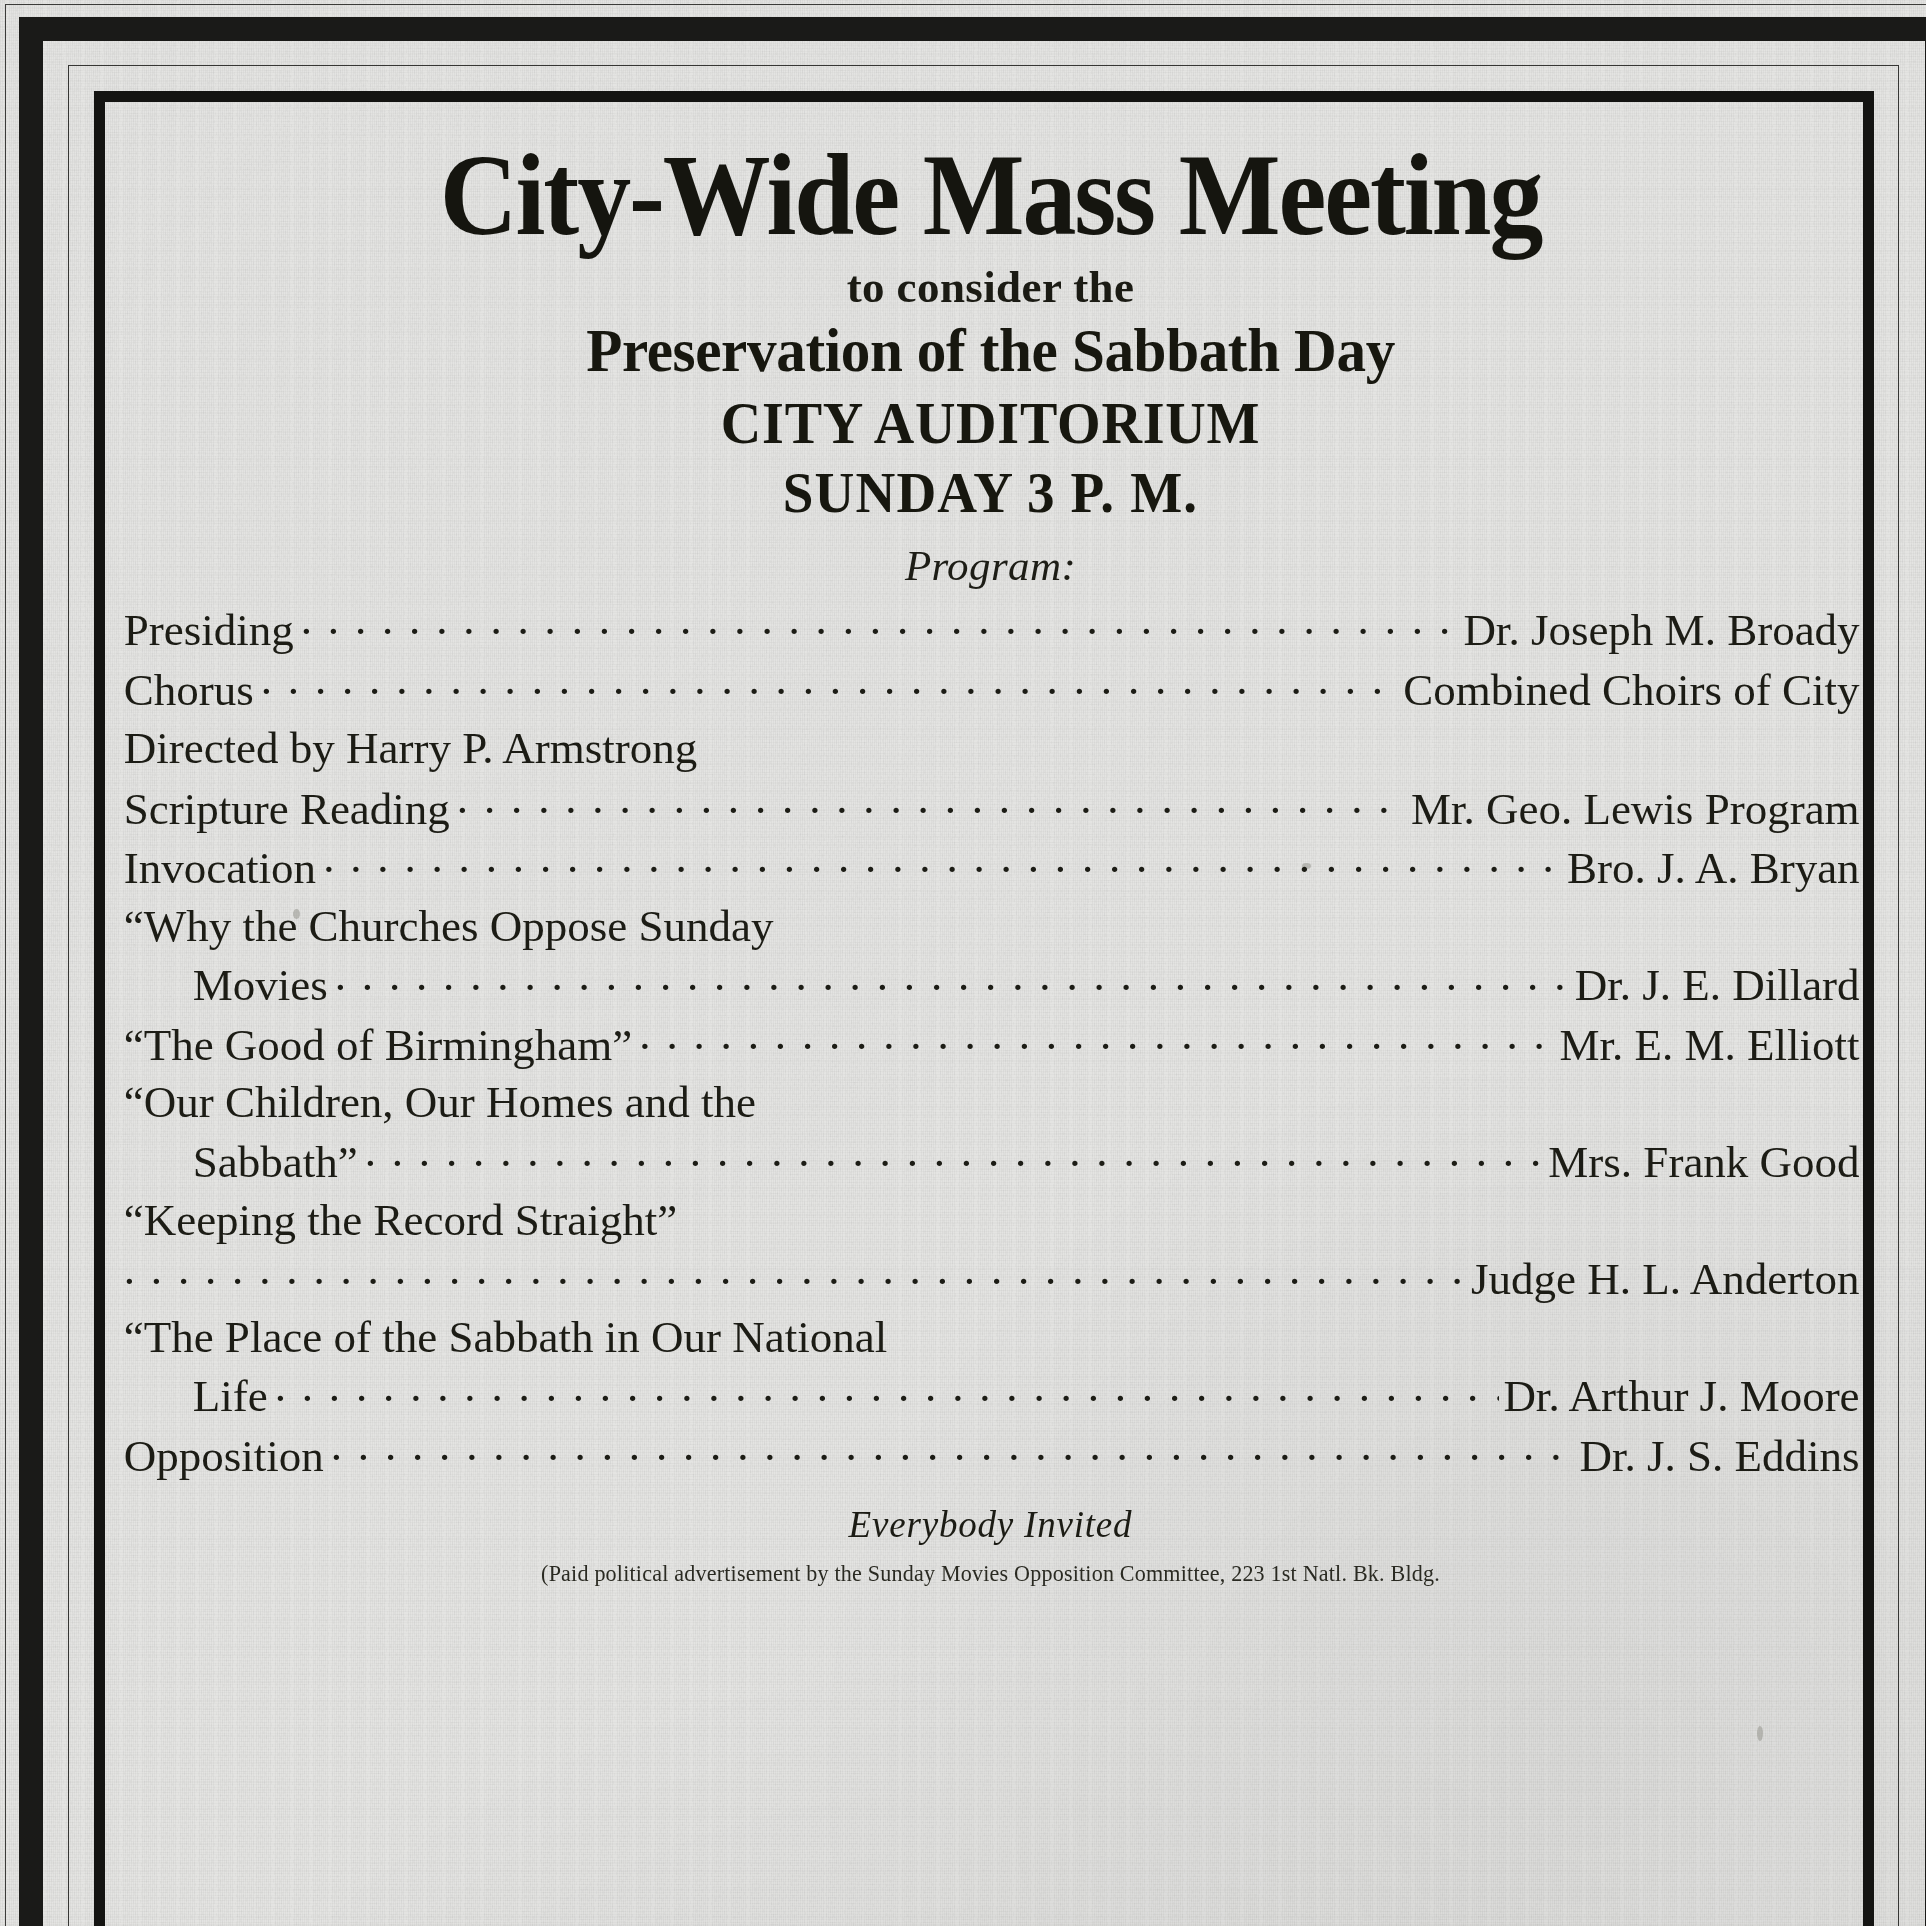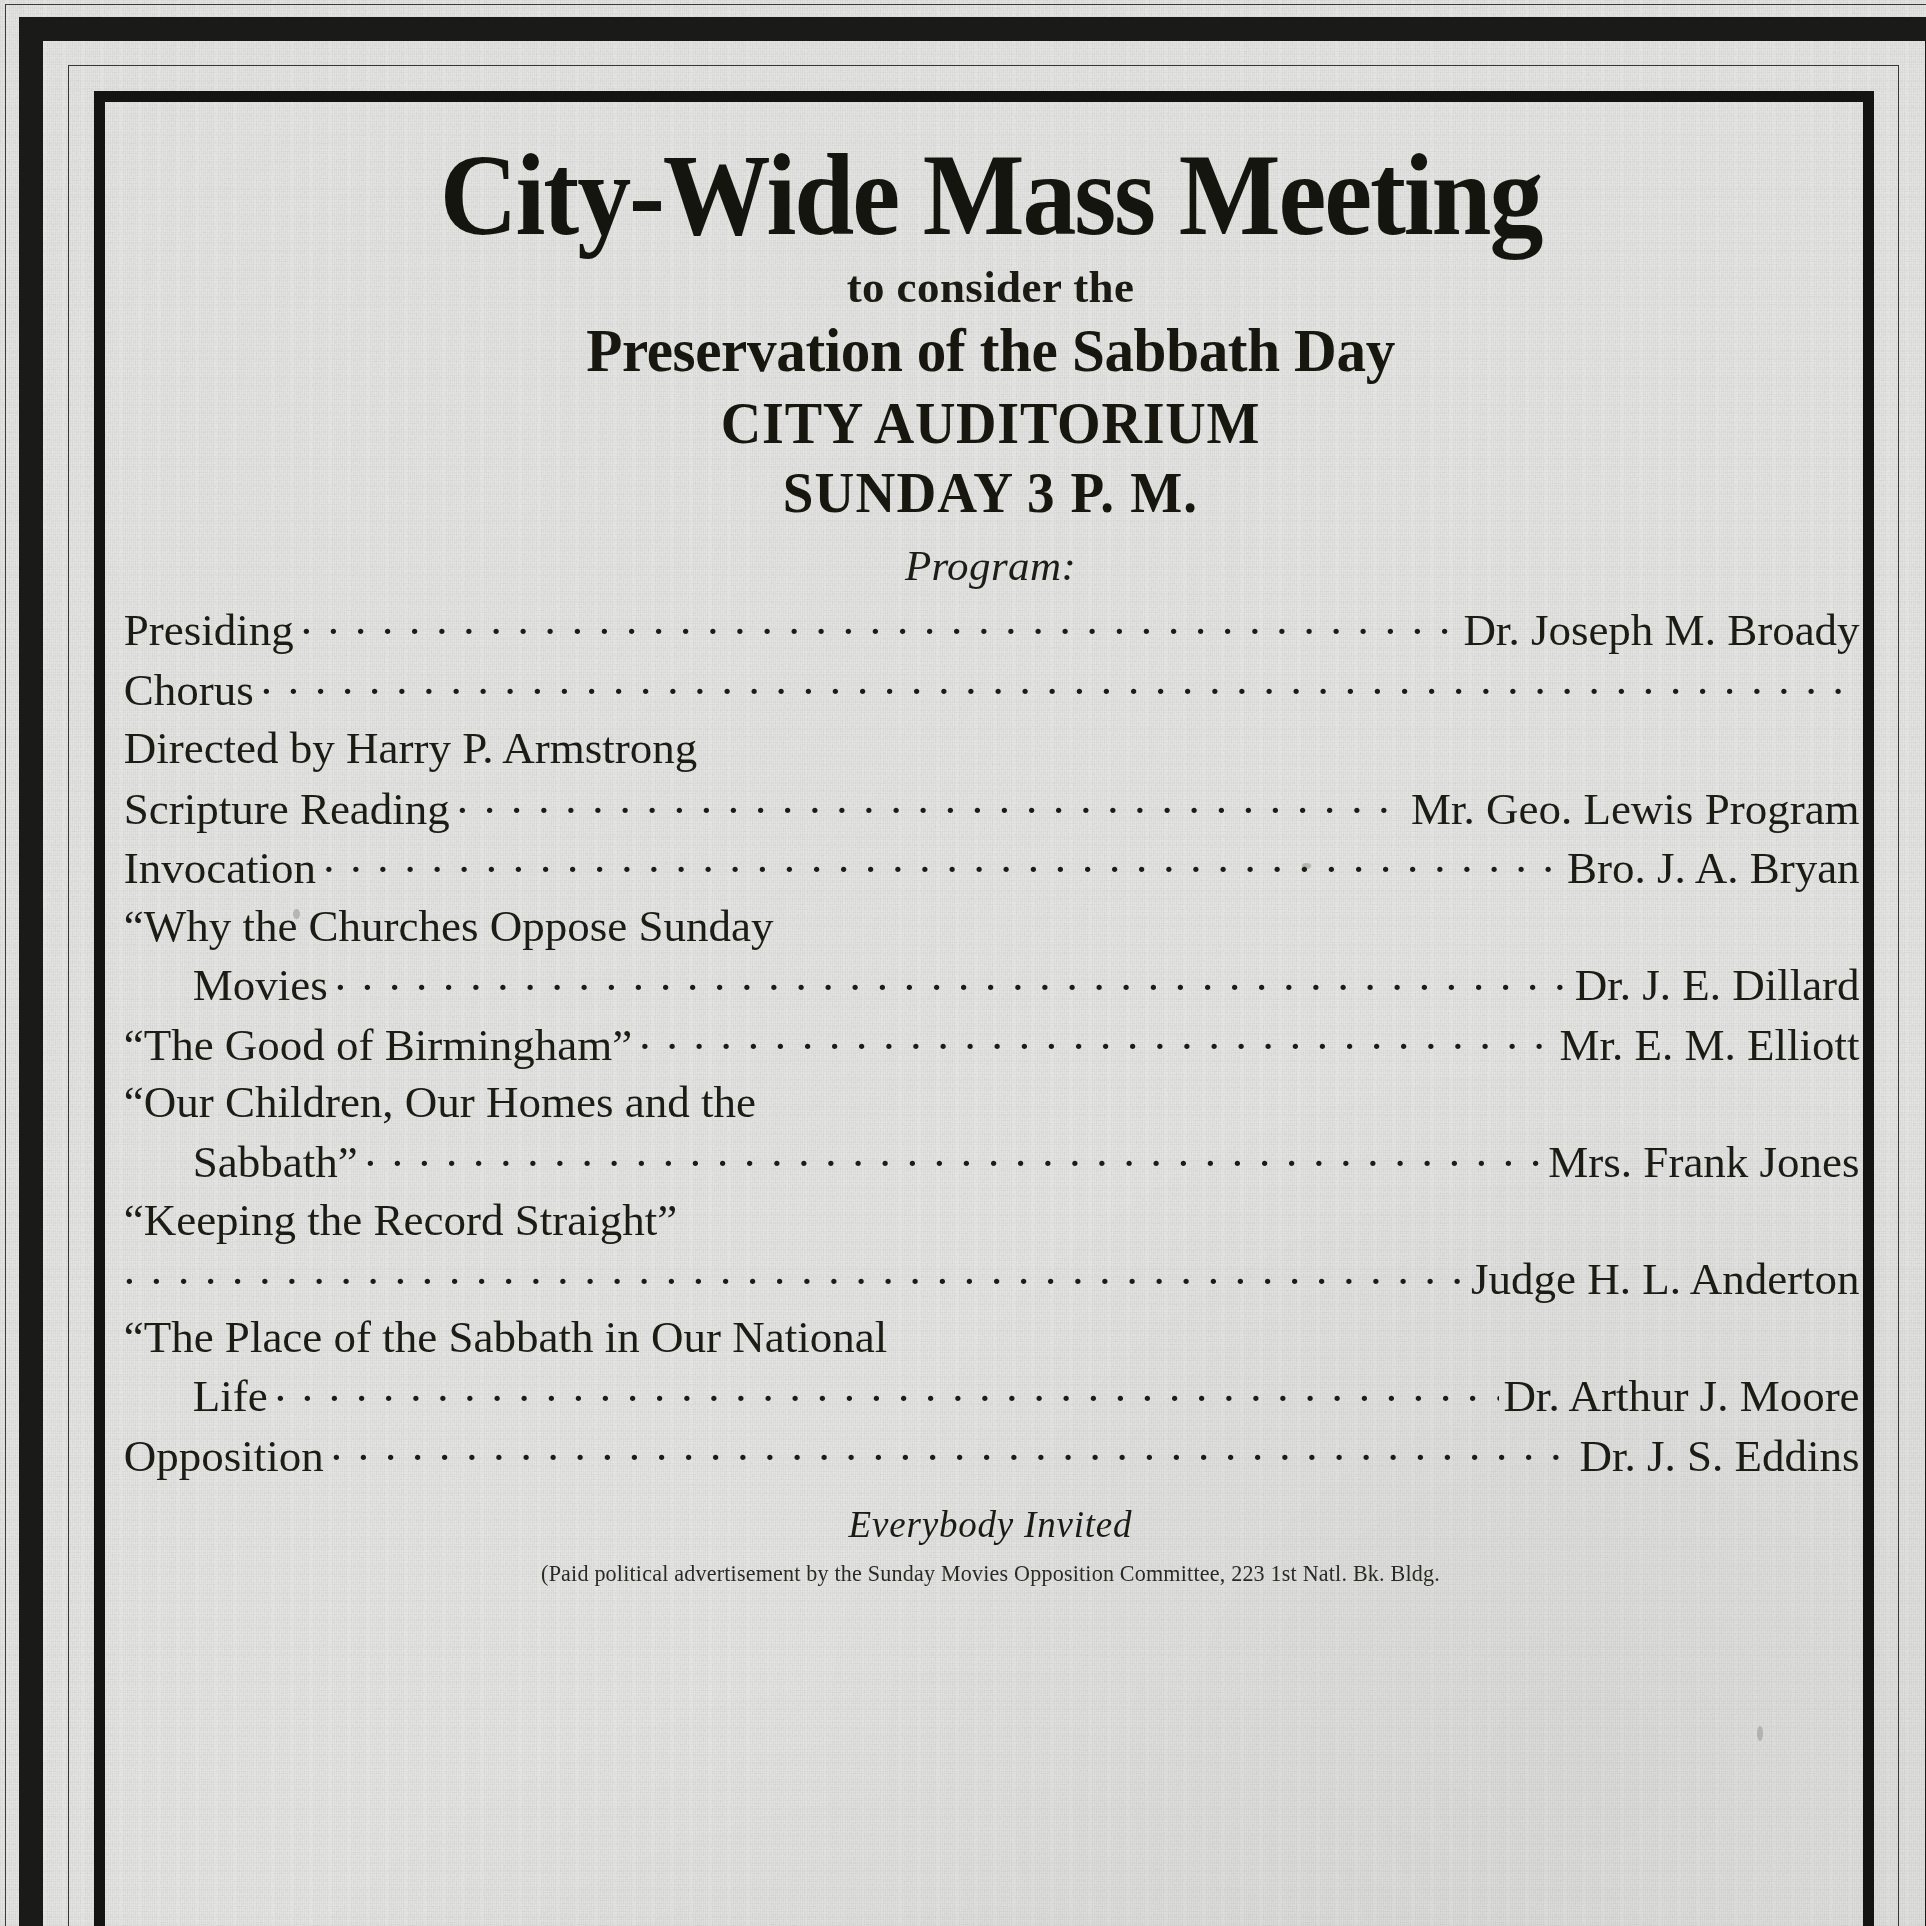--- a/index.html
+++ b/index.html
@@ -232,20 +232,21 @@
 
     <div class="program" id="program-list">
         <div class="row">
           <span class="label">Presiding</span>
           <span class="leader"></span>
           <span class="name">Dr. Joseph M. Broady</span>
         </div>
         <div class="row">
           <span class="label">Chorus</span>
           <span class="leader"></span>
+          <span class="name">Combined Choirs of City</span>
         </div>
         <div class="note">Directed by Harry P. Armstrong</div>
         <div class="row">
           <span class="label">Scripture Reading</span>
           <span class="leader"></span>
           <span class="name">Mr. Geo. Lewis Program</span>
         </div>
         <div class="row">
           <span class="label">Invocation</span>
           <span class="leader"></span>
@@ -259,21 +260,21 @@
         </div>
         <div class="row">
           <span class="label">“The Good of Birmingham”</span>
           <span class="leader"></span>
           <span class="name">Mr. E. M. Elliott</span>
         </div>
         <div class="row titleonly">“Our Children, Our Homes and the</div>
         <div class="row cont">
           <span class="label">Sabbath”</span>
           <span class="leader"></span>
-          <span class="name">Mrs. Frank Jones</span>
+          <span class="name">Mrs. Frank Good</span>
         </div>
         <div class="row titleonly">“Keeping the Record Straight”</div>
         <div class="row leadfirst">
           <span class="label"></span>
           <span class="leader"></span>
           <span class="name">Judge H. L. Anderton</span>
         </div>
         <div class="row titleonly">“The Place of the Sabbath in Our National</div>
         <div class="row cont">
           <span class="label">Life</span>

